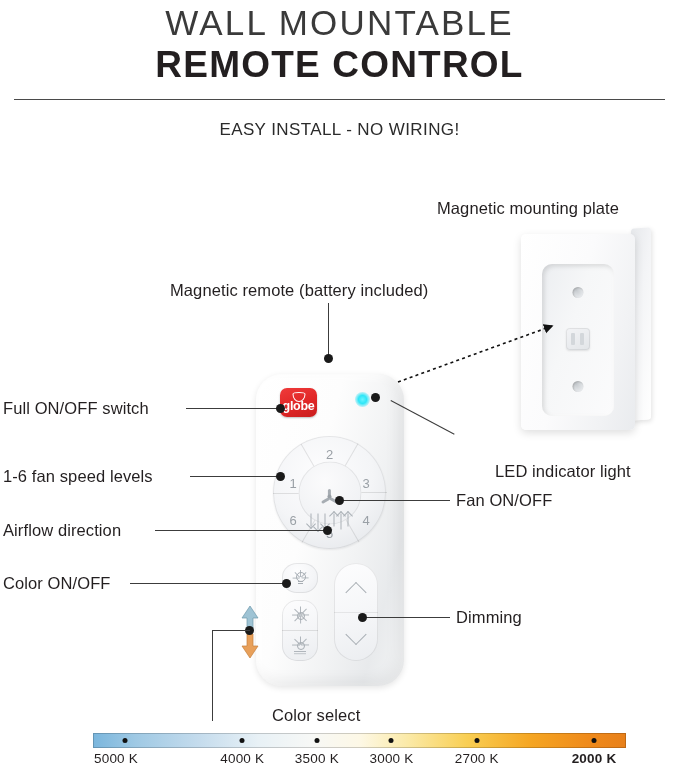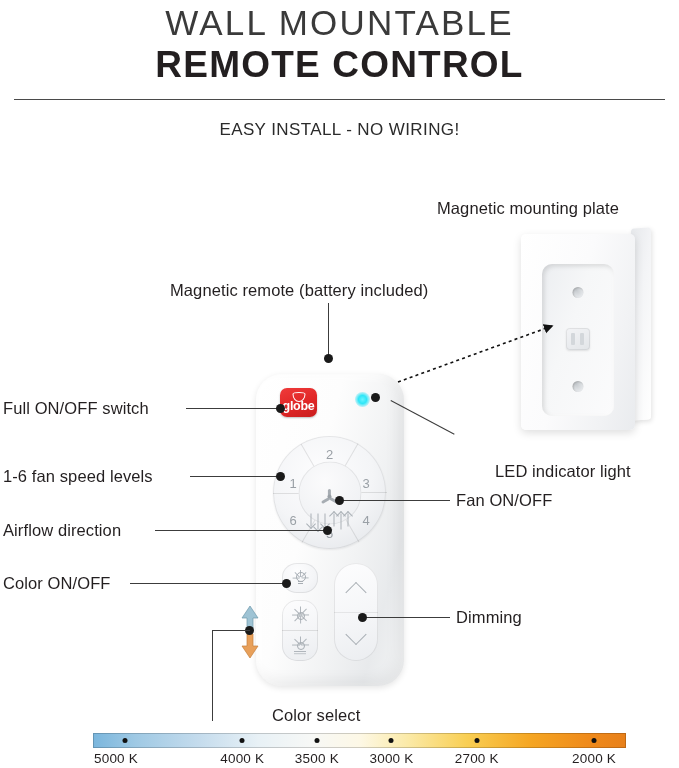--- a/index.html
+++ b/index.html
@@ -567,14 +567,14 @@
     <div class="kdot" style="left: 72%;"></div>
     <div class="kdot" style="left: 94%;"></div>
   </div>
 <div id="strip-dots"></div>
 <div id="strip-labels">
     <div class="klabel" style="left: 116px;">5000 K</div>
     <div class="klabel" style="left: 242.24px;">4000 K</div>
     <div class="klabel" style="left: 316.86px;">3500 K</div>
     <div class="klabel" style="left: 391.48px;">3000 K</div>
     <div class="klabel" style="left: 476.76px;">2700 K</div>
-    <div class="klabel" style="left: 594.02px;">2000 K</div>
+    <div class="klabel" style="left: 594.02px; font-weight: bold;">2000 K</div>
   </div>
 
 </body></html>

